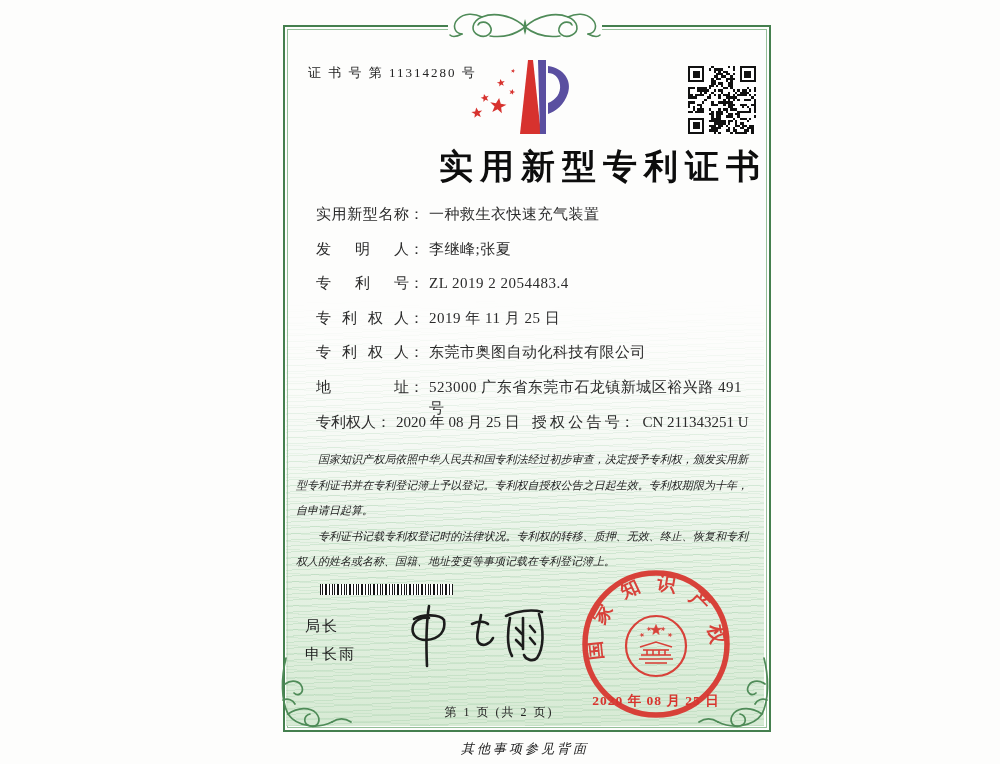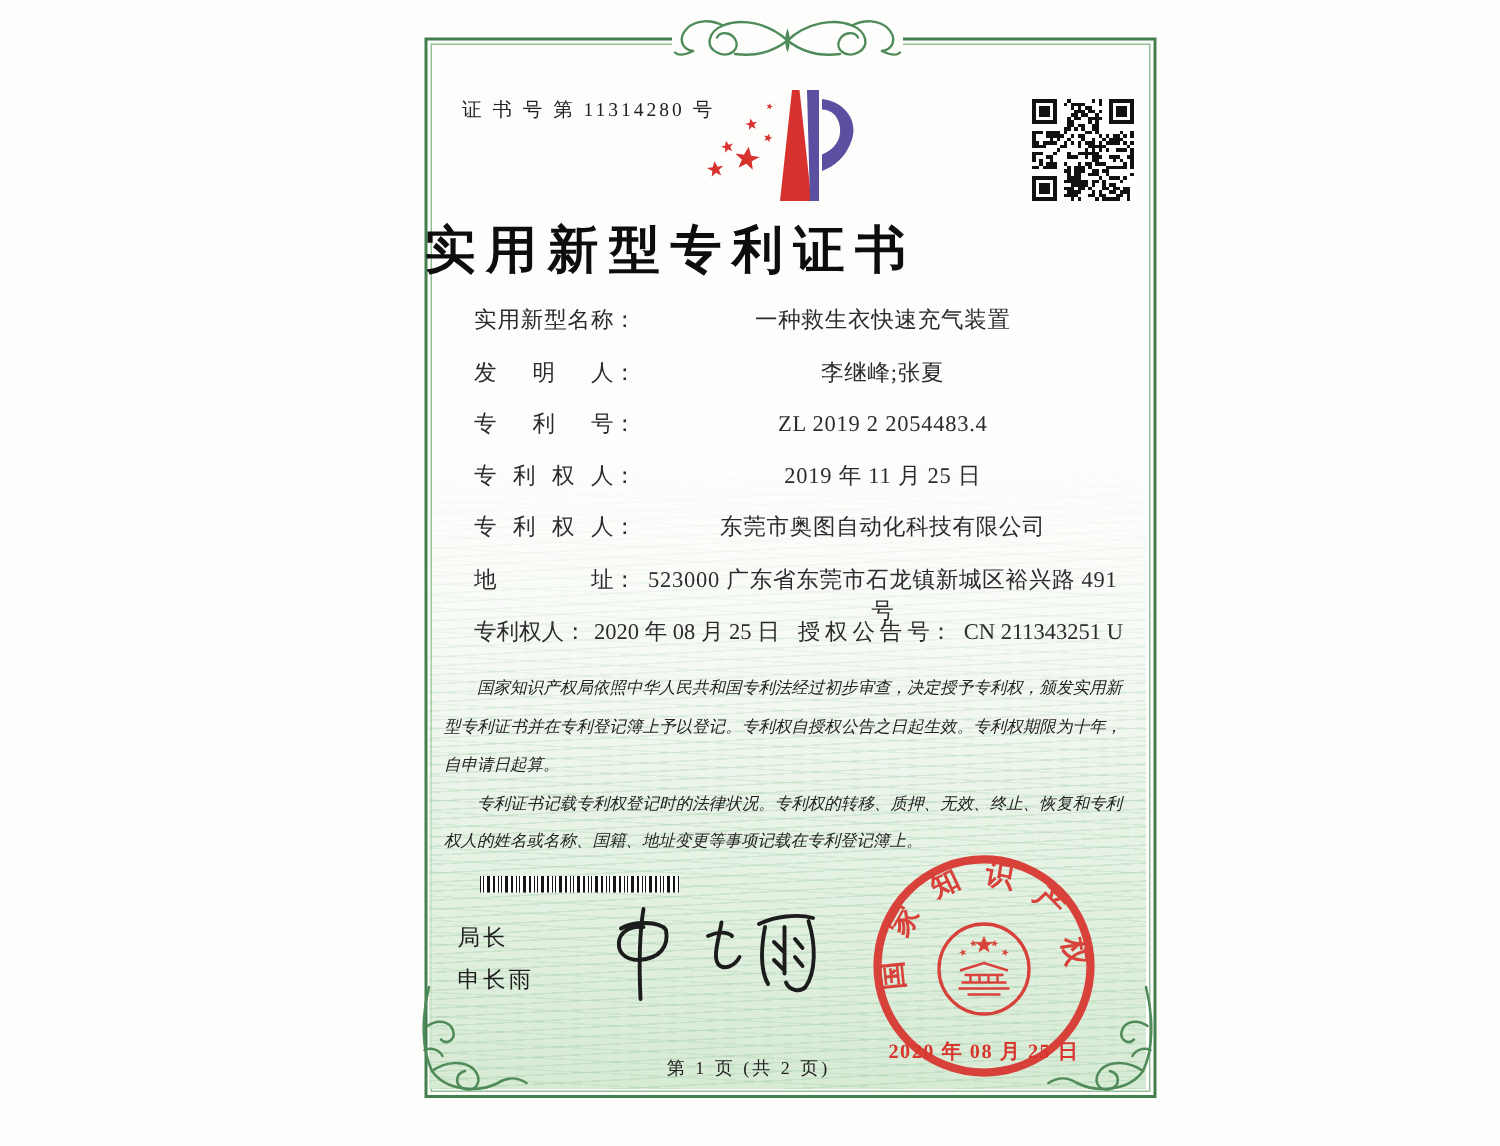--- a/index.html
+++ b/index.html
@@ -15,27 +15,27 @@
     background:
       repeating-linear-gradient(-3deg, rgba(140,195,150,.26) 0 1px, rgba(0,0,0,0) 1px 6px),
       repeating-linear-gradient(3deg, rgba(140,195,150,.18) 0 1px, rgba(0,0,0,0) 1px 8px),
       linear-gradient(to bottom, rgba(230,242,228,0) 0%, rgba(222,238,220,.65) 55%, rgba(213,233,210,.95) 100%);
     -webkit-mask-image:linear-gradient(to bottom, transparent 0%, #000 55%);
     mask-image:linear-gradient(to bottom, transparent 0%, #000 55%);}
 
   .cert-number{position:absolute;left:296px;top:64px;font-size:13px;letter-spacing:2px;color:#222;margin-left:12px;}
   .logo{position:absolute;left:464px;top:54px;}
   .qr{position:absolute;left:688px;top:66px;width:68px;height:68px;}
-  .title{position:absolute;left:283px;top:144px;width:484px;text-align:left;font-size:34px;font-weight:bold;letter-spacing:7px;color:#0d0d0d;}
+  .title{position:absolute;left:283px;top:144px;width:484px;text-align:right;font-size:34px;font-weight:bold;letter-spacing:7px;color:#0d0d0d;}
 
   .content{position:absolute;left:296px;top:204px;width:452px;font-size:15px;}
   .frow{display:flex;align-items:flex-start;height:34.6px;padding-left:20px;line-height:21px;}
   .flabel{display:inline-block;width:93px;text-align:justify;text-align-last:justify;-moz-text-align-last:justify;white-space:nowrap;}
   .fcolon{display:inline-block;}
-  .fvalue{flex:1;margin-left:5px;letter-spacing:.5px;text-align:center;}
+  .fvalue{flex:1;margin-left:5px;letter-spacing:.5px;}
   .grant2{margin-left:12px;white-space:nowrap;}
   .grant2 .flabel{width:88px;}
   .paras{margin-top:1px;line-height:25.5px;font-size:11px;font-style:italic;text-align:justify;color:#222;}
   .paras p{margin:0;text-indent:2em;}
 
   .barcode{position:absolute;left:320px;top:584px;width:133px;height:11px;
     background:repeating-linear-gradient(90deg,#151515 0 1px,#fff 1px 2px,#151515 2px 3px,#fff 3px 5px,#151515 5px 7px,#fff 7px 9px,#151515 9px 10px,#fff 10px 12px);}
 
   .official{position:absolute;left:305px;top:612px;font-family:"Liberation Sans","DejaVu Sans",sans-serif;font-size:15px;line-height:28px;letter-spacing:2px;color:#1d1d1d;}
   .signature{position:absolute;left:396px;top:594px;}
@@ -511,14 +511,15 @@
           <path d="M-9 4 v5 M-3 4 v5 M3 4 v5 M9 4 v5"></path>
           <path d="M-17 13 h34"></path>
           <path d="M-11 17 h22"></path>
         </g>
       </g>
     </g>
   </svg>
   <div class="seal-date">2020 年 08 月 25 日</div>
 
   <div class="page-info">第 1 页 (共 2 页)</div>
+  <div class="footer-note">其他事项参见背面</div>
 
 </div>
 
 </body></html>

